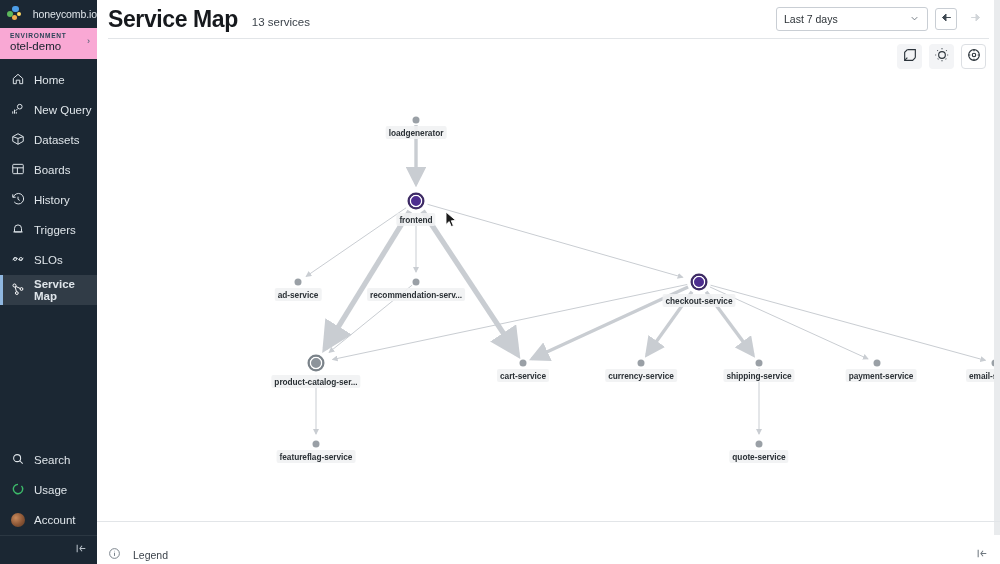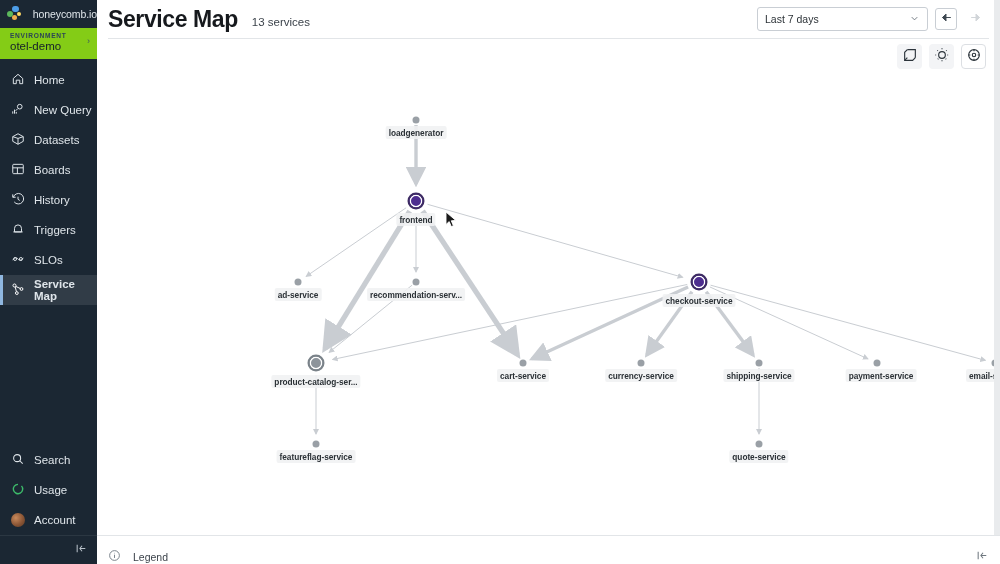--- a/index.html
+++ b/index.html
@@ -27,21 +27,21 @@
   .logo-dots i { position: absolute; border-radius: 50%; display: block; }
   .ld1 { width: 6.5px; height: 6.5px; left: 6px;  top: 0px;   background: #4d9ee8; }
   .ld2 { width: 6px;   height: 6px;   left: 0.5px;top: 5.5px; background: #5cb85c; }
   .ld3 { width: 5.5px; height: 5.5px; left: 5.5px;top: 9px;   background: #f0ad4e; }
   .ld4 { width: 4px;   height: 4px;   left: 11px; top: 6.5px; background: #ffd966; }
   #logo-text {
     font-size: 10.5px; color: #dfe5ea; letter-spacing: -0.1px;
     font-weight: 400;
   }
   #env-block {
-    background: #84cc16; color: #17212b;
+    background: #f9a8d4; color: #17212b;
     margin: 0; padding: 4px 8px 5px 10px;
     position: relative; height: 31px;
   }
   #env-label { font-size: 6.6px; letter-spacing: 0.7px; color: #2c4457; font-weight: 600; }
   #env-value { font-size: 11.5px; color: #15202a; margin-top: 1px; }
   #env-chevron {
     position: absolute; right: 7px; top: 8px;
     font-size: 9px; color: #3c5568;
   }
   .nav-list { margin-top: 6px; }
@@ -74,21 +74,21 @@
   
   #main { position: relative; flex: 1 1 auto; height: 564px; background: #fff; }
   #topbar {
     height: 38px; display: flex; align-items: center;
     padding: 0 14px 0 11px; gap: 10px;
   }
   #page-title { font-size: 23px; font-weight: 700; color: #16191d; letter-spacing: -0.4px; }
   #svc-count { font-size: 11.5px; font-weight: 400; color: #3c434b; margin-left: 4px; margin-top: 5px;}
   #topbar-right { margin-left: auto; display: flex; align-items: center; gap: 7px; }
   #range-select {
-    width: 171px; height: 24px; border: 1px solid #c9ced4; border-radius: 3px;
+    width: 152px; height: 24px; border: 1px solid #c9ced4; border-radius: 3px;
     background: #fff; display: flex; align-items: center;
     padding: 0 7px; font-size: 10.5px; color: #2d3338; cursor: pointer;
   }
   #range-select .chev { margin-left: auto; color: #6a737c; font-size: 9px; }
   .sq-btn {
     width: 22px; height: 22px; border: 1px solid #c9ced4; border-radius: 3px;
     background: #fff; display: flex; align-items: center; justify-content: center;
     cursor: pointer;
   }
   .sq-btn.ghost { border-color: transparent; opacity: .45; cursor: default; }
@@ -121,23 +121,23 @@
   .nlabel {
     position: absolute; transform: translateX(-50%);
     white-space: nowrap; font-size: 8.3px; font-weight: 700;
     color: #2b3136; background: rgba(240,241,242,0.88);
     padding: 1.5px 3px; border-radius: 2px; letter-spacing: -0.05px;
   }
   #cursor { position: absolute; left: 348px; top: 173px; }
 
   
   #footer {
-    position: absolute; left: 0; right: 0; bottom: 0; height: 29px;
-    border-top: 1px solid #e2e5e8; display: flex; align-items: flex-start;
-    padding: 12px 11px;
+    position: absolute; left: 0; right: 0; bottom: 0; height: 43px;
+    border-top: 1px solid #e2e5e8; display: flex; align-items: flex-end;
+    padding: 0 11px;
   }
   #legend-wrap { display: flex; align-items: center; gap: 12px; cursor: pointer; }
   #legend-text { font-size: 10.5px; color: #3c434b; }
   #footer-collapse { margin-left: auto; cursor: pointer; }
   #right-strip {
     position: absolute; right: 0; top: 0; width: 6px; height: 535px;
     background: #e9ebed;
   }
 </style>
 </head>

